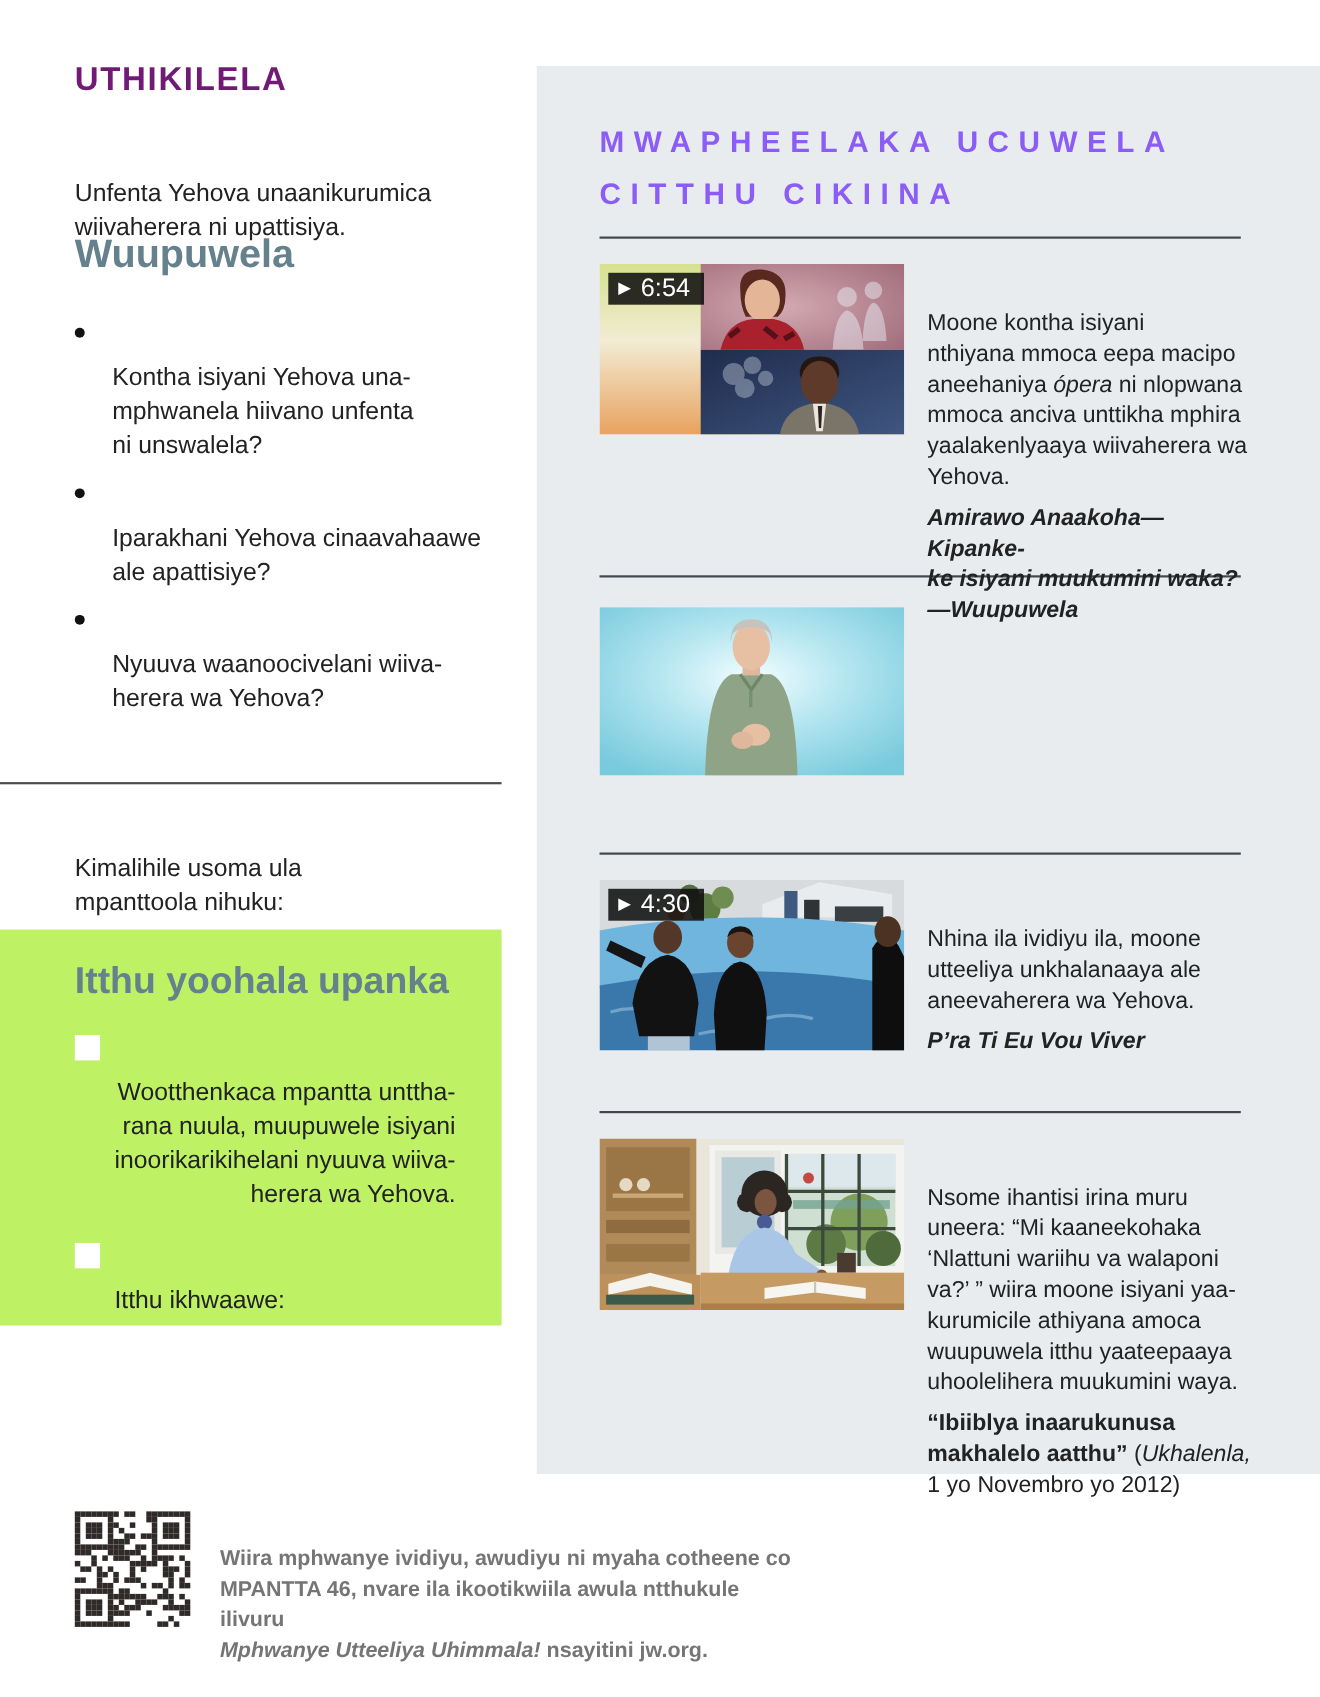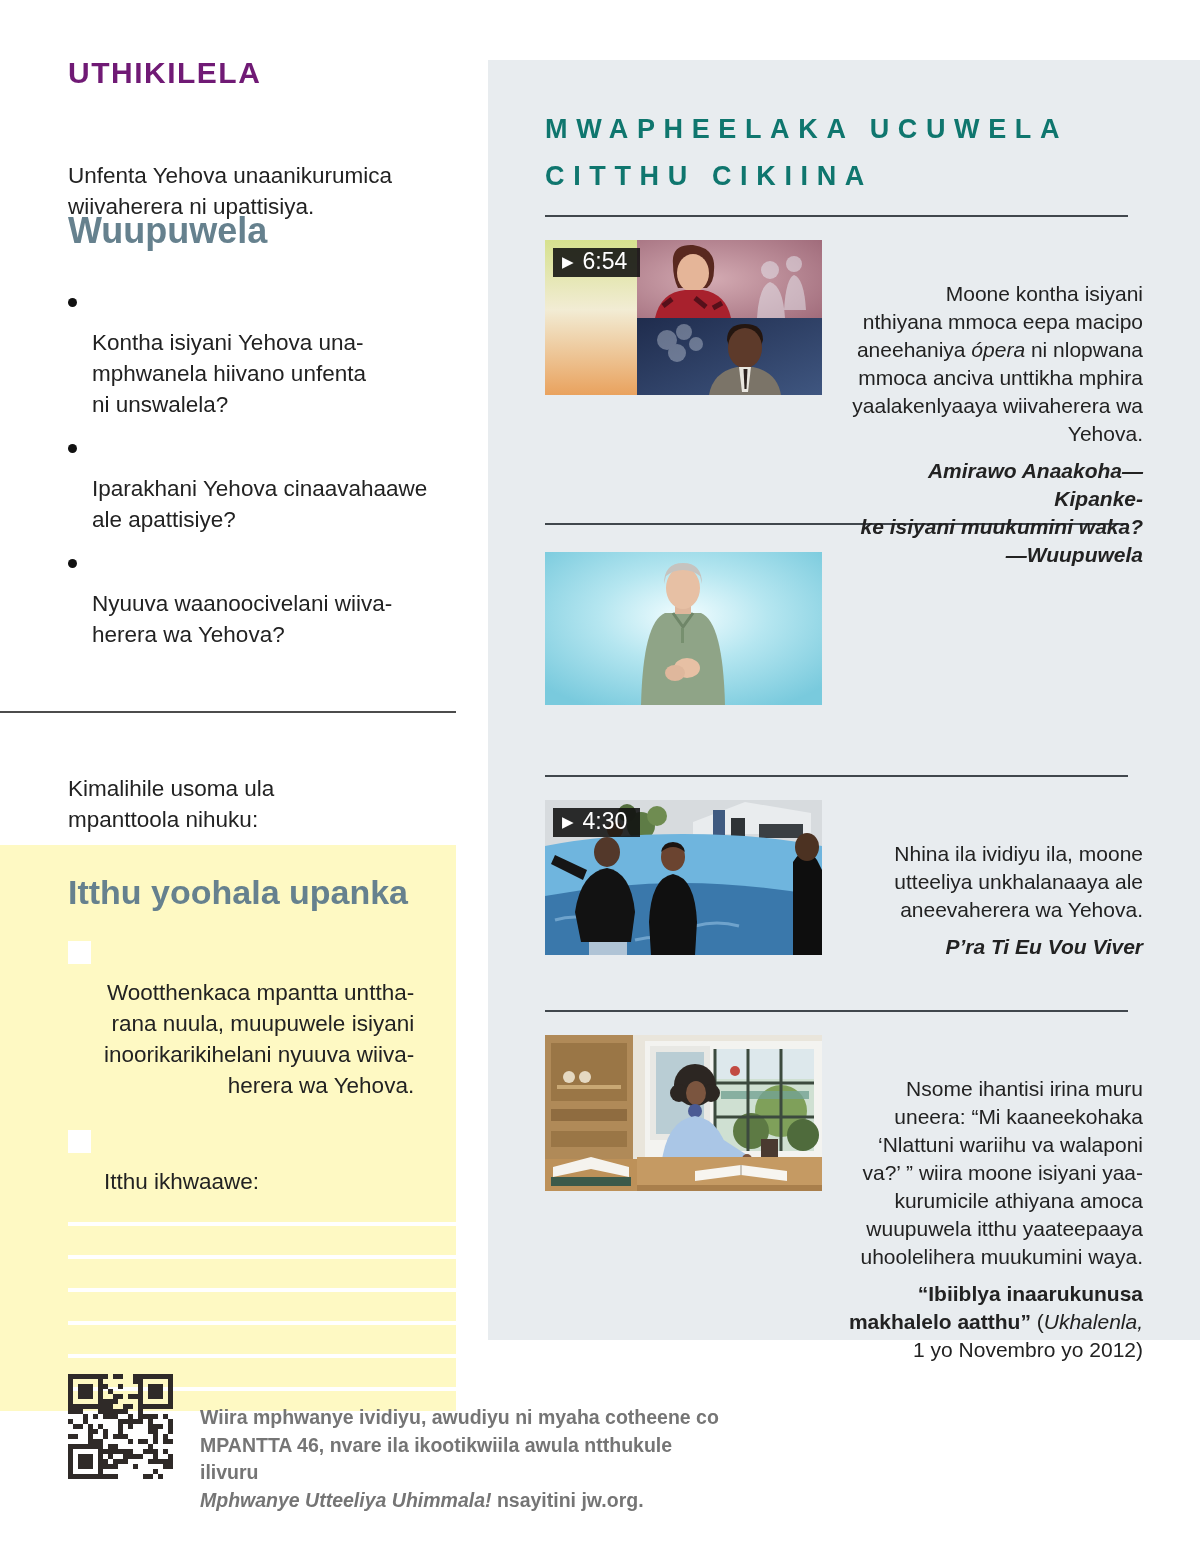--- a/index.html
+++ b/index.html
@@ -9,46 +9,46 @@
     font-family:"Liberation Sans", sans-serif;
   }
   .abs{position:absolute;}
   .pl{white-space:pre-line;margin-top:40px;}
 
   
   .section-title{left:68px;top:56px;font-size:30px;font-weight:bold;color:#701a75;letter-spacing:1.5px;margin:0;}
   .intro{left:68px;top:120px;width:410px;font-size:22.5px;line-height:31px;}
   .wuupuwela{left:68px;top:210px;font-size:36px;font-weight:bold;color:#66818e;margin:0;}
   .questions{left:68px;top:287px;width:420px;}
-  .q{display:flex;gap:15px;margin-bottom:13px;font-size:22.5px;line-height:31px;}
+  .q{display:flex;gap:25px;margin-bottom:13px;font-size:22.5px;line-height:31px;}
   .qdot{width:9px;height:9px;border-radius:50%;background:#111;margin-top:11px;flex:none;}
   .left-rule{left:0;top:711px;width:456px;height:2px;background:#4c4c4c;}
   .after-note{left:68px;top:733px;width:380px;font-size:22.5px;line-height:31px;}
 
-  .todo-box{left:0;top:845px;width:456px;height:566px;background:#fef9c3;}
+  .todo-box{left:0;top:845px;width:456px;height:360px;background:#bef264;}
   .todo-title{margin:28px 0 0 68px;font-size:34px;font-weight:bold;color:#66818e;}
   .titem{display:flex;gap:13px;margin:25px 12px 0 68px;font-size:22.5px;line-height:31px;text-align:right;}
   .cb{width:23px;height:23px;background:#ffffff;flex:none;margin-top:4px;}
   .wlines{margin:25px 0 0 68px;}
   .wline{height:4px;width:388px;background:#ffffff;margin-bottom:29px;}
 
   
   .panel{left:488px;top:60px;width:712px;height:1280px;background:#e8ecef;}
   .panel-heading{position:absolute;left:57px;top:46px;margin:0;font-size:27px;font-weight:bold;
-    color:#0f766e;letter-spacing:.32em;line-height:47px;}
+    color:#8b5cf6;letter-spacing:.32em;line-height:47px;}
   .rule{position:absolute;left:57px;width:583px;height:2px;background:#41474d;}
   .r1{top:155px}.r2{top:463px}.r3{top:715px}.r4{top:950px}
   .item{position:absolute;left:57px;display:flex;gap:21px;}
   .i1{top:180px}.i2{top:492px}.i3{top:740px}.i4{top:975px}
   .thumb{width:277px;flex:none;position:relative;}
   .thumb svg{display:block;}
   .badge{position:absolute;top:8px;left:8px;background:rgba(15,15,15,.87);color:#fff;
     padding:2px 13px 4px 9px;display:flex;align-items:center;gap:9px;font-size:23px;line-height:1;}
   .badge .tri{font-size:15px;line-height:1;}
-  .itext{width:300px;font-size:21px;line-height:28px;text-align:right;}
+  .itext{width:300px;font-size:21px;line-height:28px;}
   .ititle{font-weight:bold;font-style:italic;margin-top:9px;}
   .iquote{font-weight:bold;margin-top:9px;}
   .cite{font-weight:normal;font-style:normal;}
   .cite-i{font-weight:normal;font-style:italic;}
 
   
   .qr{left:68px;top:1374px;display:grid;grid-template-columns:repeat(21,5px);grid-auto-rows:5px;}
   .qr .m{background:#2f2a28;}
   .footer-text{left:200px;top:1404px;width:520px;font-size:19.5px;line-height:27.5px;
     color:#757575;font-weight:bold;}

